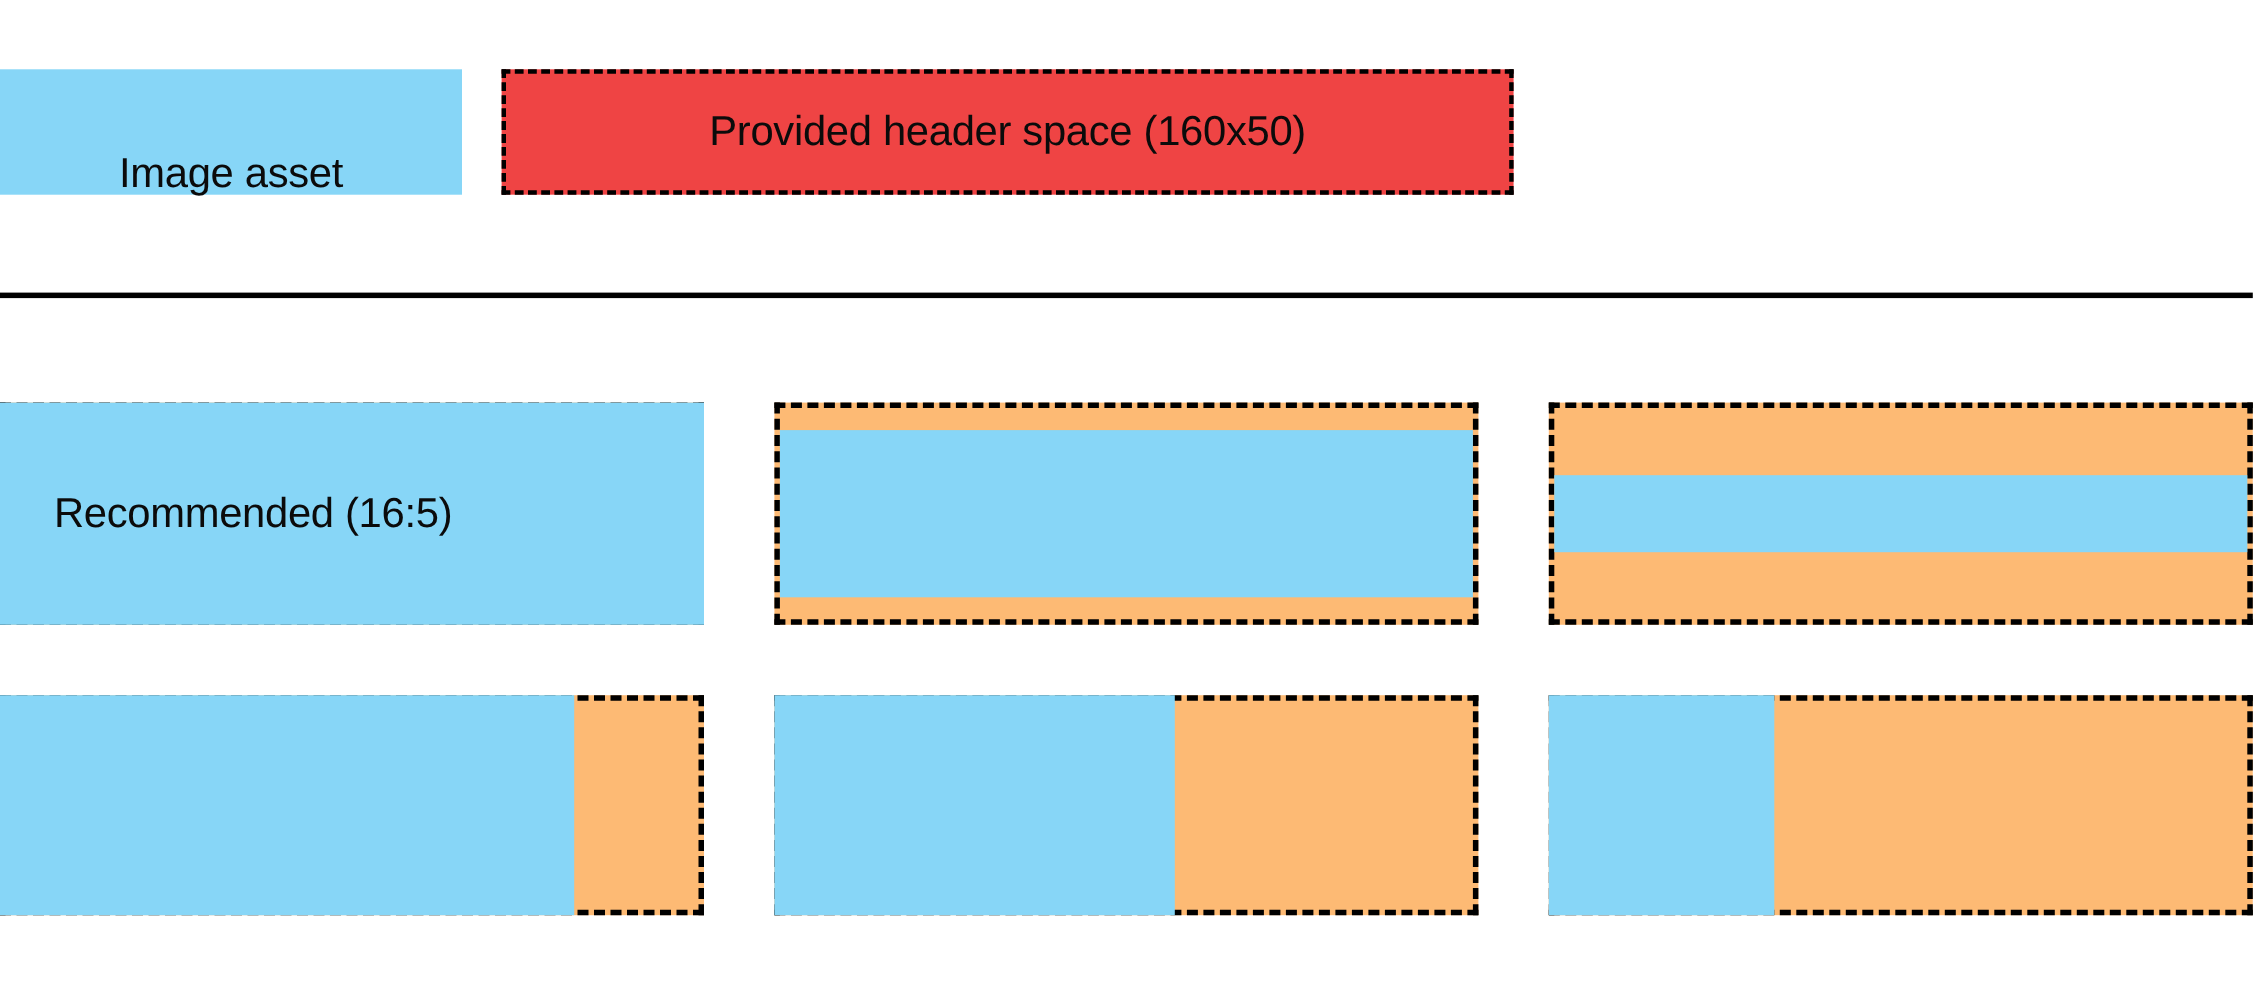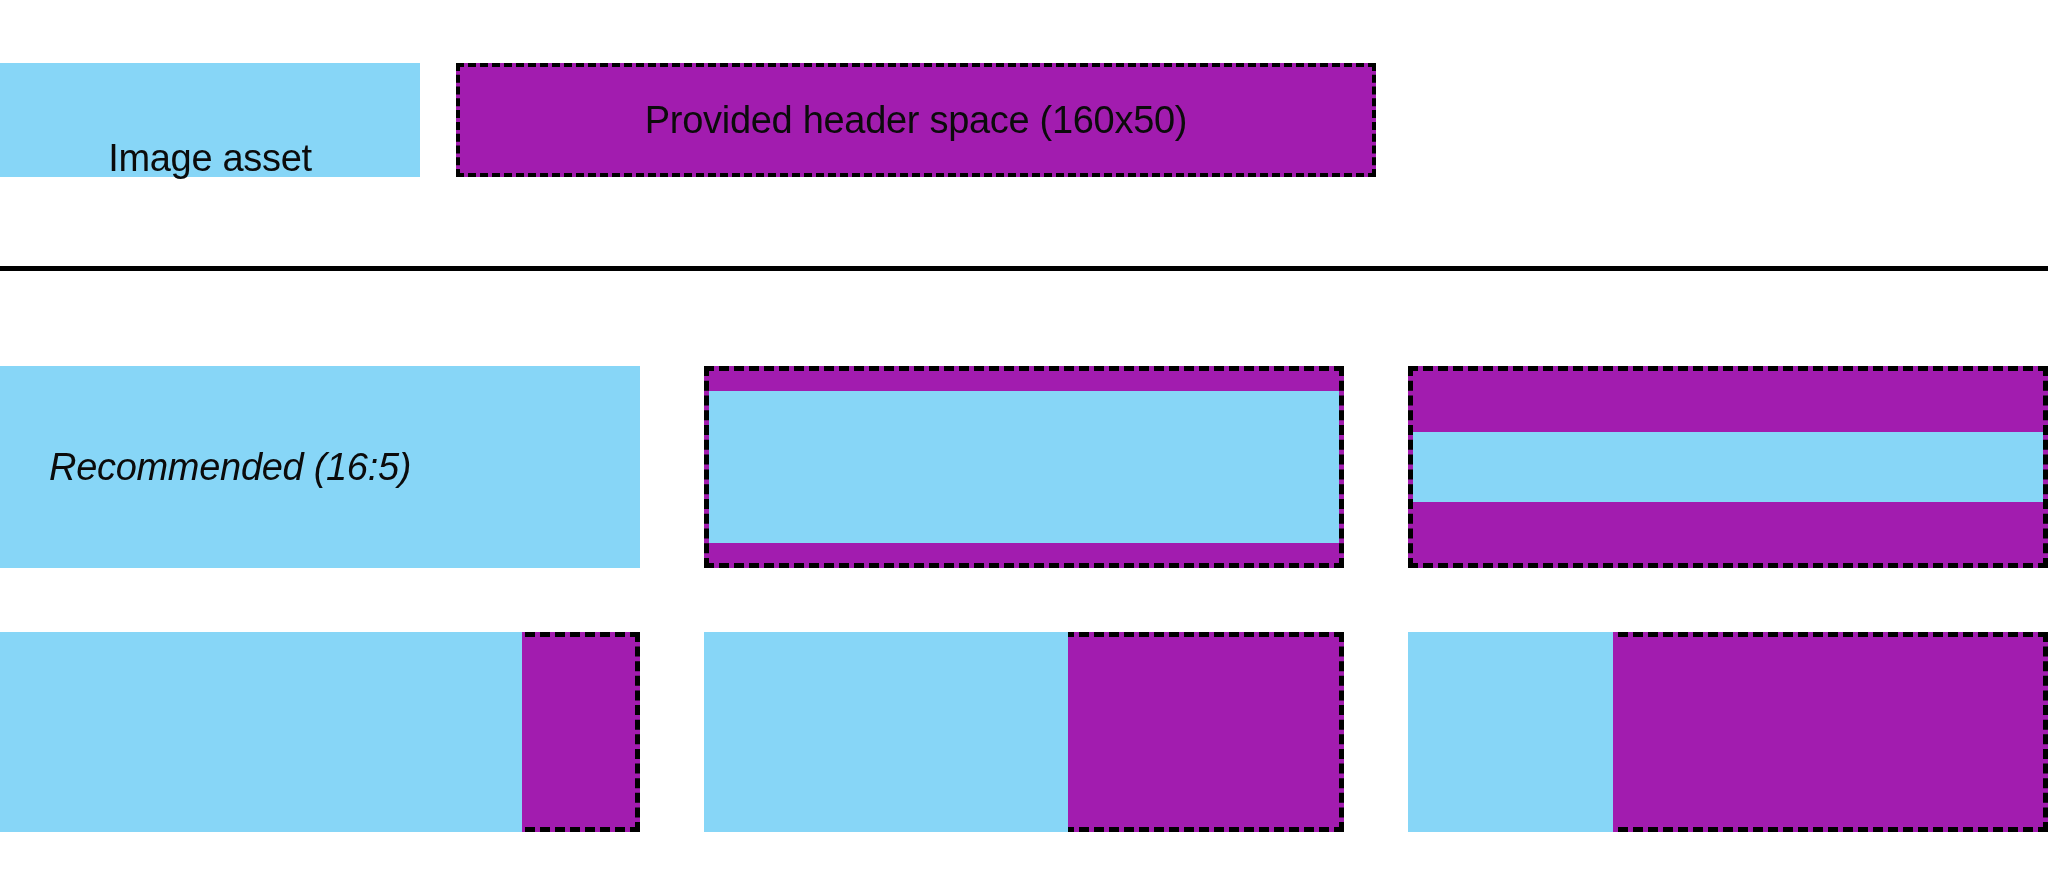--- a/index.html
+++ b/index.html
@@ -45,21 +45,21 @@
     position: absolute;
     left: 456px;
     top: 63px;
     width: 920px;
     height: 114px;
     border: 4px dashed #000000;
     box-sizing: border-box;
     display: flex;
     align-items: center;
     justify-content: center;
-    background: #a21caf;
+    background: #ef4444;
   }
   .legend-outline .label {
     font-size: 38px;
     line-height: 1;
     letter-spacing: -0.3px;
     color: #0b0b0b;
   }
 
   
   .divider {
@@ -69,22 +69,21 @@
     width: 2048px;
     height: 5px;
     background: #000000;
   }
 
   
   .cell {
     position: absolute;
     border: 5px dashed #000000;
     box-sizing: border-box;
-    background: #a21caf;
-    font-style: italic;
+    background: #fdba74;
   }
   .cell .fill {
     position: absolute;
     background: #87d6f7;
   }
   .cell .cell-label {
     position: absolute;
     left: 44px;
     top: 50%;
     transform: translateY(-50%);

